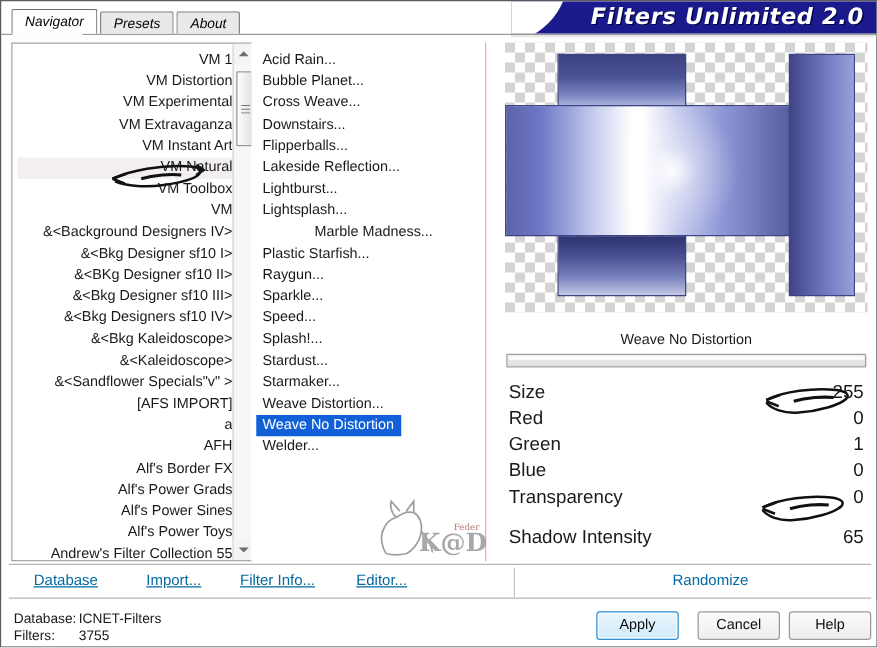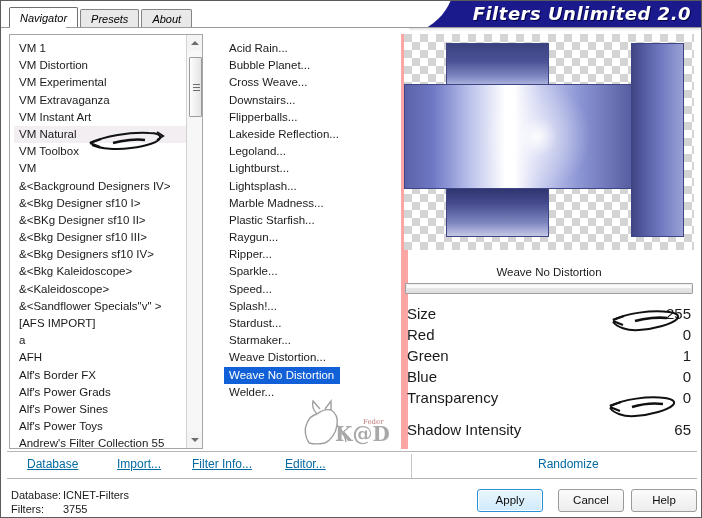--- a/index.html
+++ b/index.html
@@ -88,20 +88,21 @@
     position: absolute; left: 8px; top: 33px;
     width: 194px; height: 415px;
     background: #ffffff;
     border: 1px solid #a6a6a6;
     overflow: hidden;
   }
   #cat-list {
     position: absolute; left: 0; top: 0;
     width: 176px; height: 413px;
     padding: 5px 0 0 4px;
+    text-align: right;
   }
   .cat-item {
     height: 17.2px;
     line-height: 17.2px;
     font-size: 11.5px;
     color: #1a1a1a;
     padding-left: 5px;
     white-space: nowrap;
     cursor: default;
     font-family: "Liberation Sans", sans-serif;
@@ -142,25 +143,25 @@
   }
   #cat-thumb .grip {
     position: absolute; left: 3px; top: 26px;
     width: 7px; height: 7px;
     background:
       linear-gradient(to bottom,#6f6f6f 1px, transparent 1px) 0 0/100% 3px repeat-y;
   }
 
   
   #filt-panel {
-    position: absolute; left: 219px; top: 33px;
+    position: absolute; left: 200px; top: 33px;
     width: 188px; height: 415px;
     background: #ffffff;
     overflow: hidden;
-    border-right: 7px solid #fca5a5;
+    border-right: 1px solid #fca5a5;
   }
   #filt-list { padding: 4px 0 0 4px; }
   .filt-item {
     height: 17.2px; line-height: 17.2px;
     font-size: 11.5px; color: #1a1a1a;
     padding-left: 5px;
     white-space: nowrap; cursor: default;
   }
   .filt-item.sel {
     background: #1260d8;
@@ -380,27 +381,25 @@
   </svg>
 
   <div id="filt-panel">
     <div id="filt-list">
         <div style="height: 17.2px;"><span class="filt-item">Acid Rain...</span></div>
         <div style="height: 17.2px;"><span class="filt-item">Bubble Planet...</span></div>
         <div style="height: 17.2px;"><span class="filt-item">Cross Weave...</span></div>
         <div style="height: 17.2px;"><span class="filt-item">Downstairs...</span></div>
         <div style="height: 17.2px;"><span class="filt-item">Flipperballs...</span></div>
         <div style="height: 17.2px;"><span class="filt-item">Lakeside Reflection...</span></div>
-        <div style="height: 17.2px;"><span class="filt-item">Legoland...</span></div>
         <div style="height: 17.2px;"><span class="filt-item">Lightburst...</span></div>
         <div style="height: 17.2px;"><span class="filt-item">Lightsplash...</span></div>
-        <div style="height: 17.2px;"><span class="filt-item">Marble Madness...</span></div>
+        <div style="height: 17.2px; text-align: center;"><span class="filt-item">Marble Madness...</span></div>
         <div style="height: 17.2px;"><span class="filt-item">Plastic Starfish...</span></div>
         <div style="height: 17.2px;"><span class="filt-item">Raygun...</span></div>
-        <div style="height: 17.2px;"><span class="filt-item">Ripper...</span></div>
         <div style="height: 17.2px;"><span class="filt-item">Sparkle...</span></div>
         <div style="height: 17.2px;"><span class="filt-item">Speed...</span></div>
         <div style="height: 17.2px;"><span class="filt-item">Splash!...</span></div>
         <div style="height: 17.2px;"><span class="filt-item">Stardust...</span></div>
         <div style="height: 17.2px;"><span class="filt-item">Starmaker...</span></div>
         <div style="height: 17.2px;"><span class="filt-item">Weave Distortion...</span></div>
         <div style="height: 17.2px;"><span class="filt-item sel">Weave No Distortion</span></div>
         <div style="height: 17.2px;"><span class="filt-item">Welder...</span></div>
       </div>
   </div>

